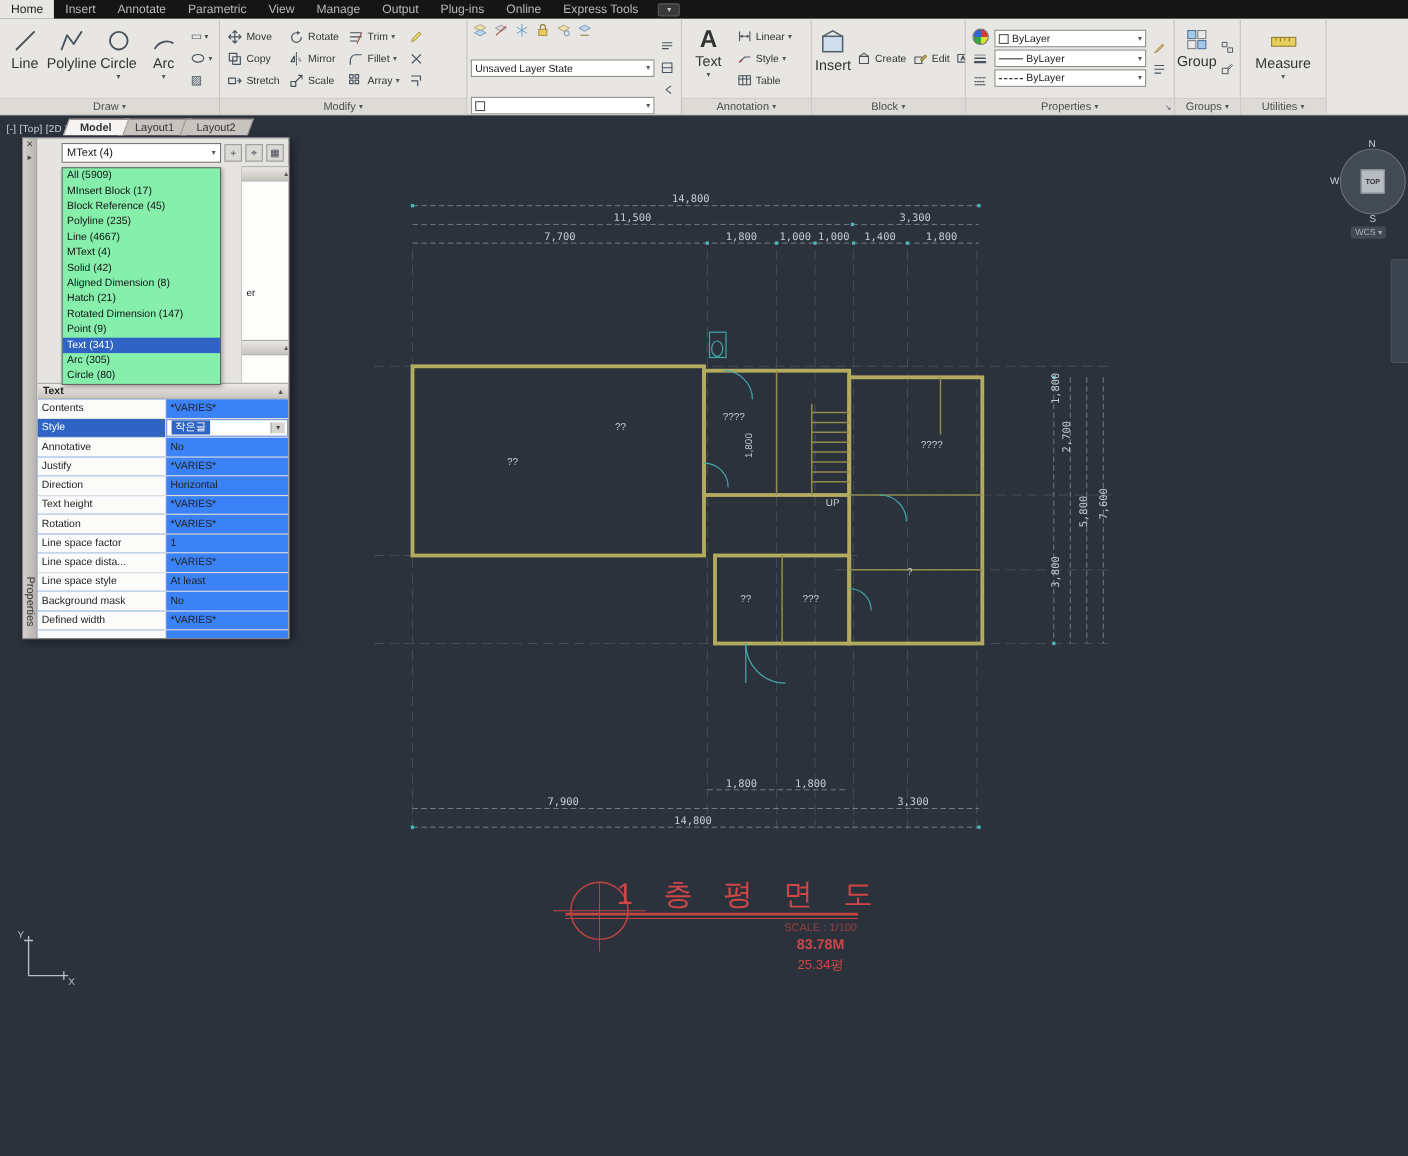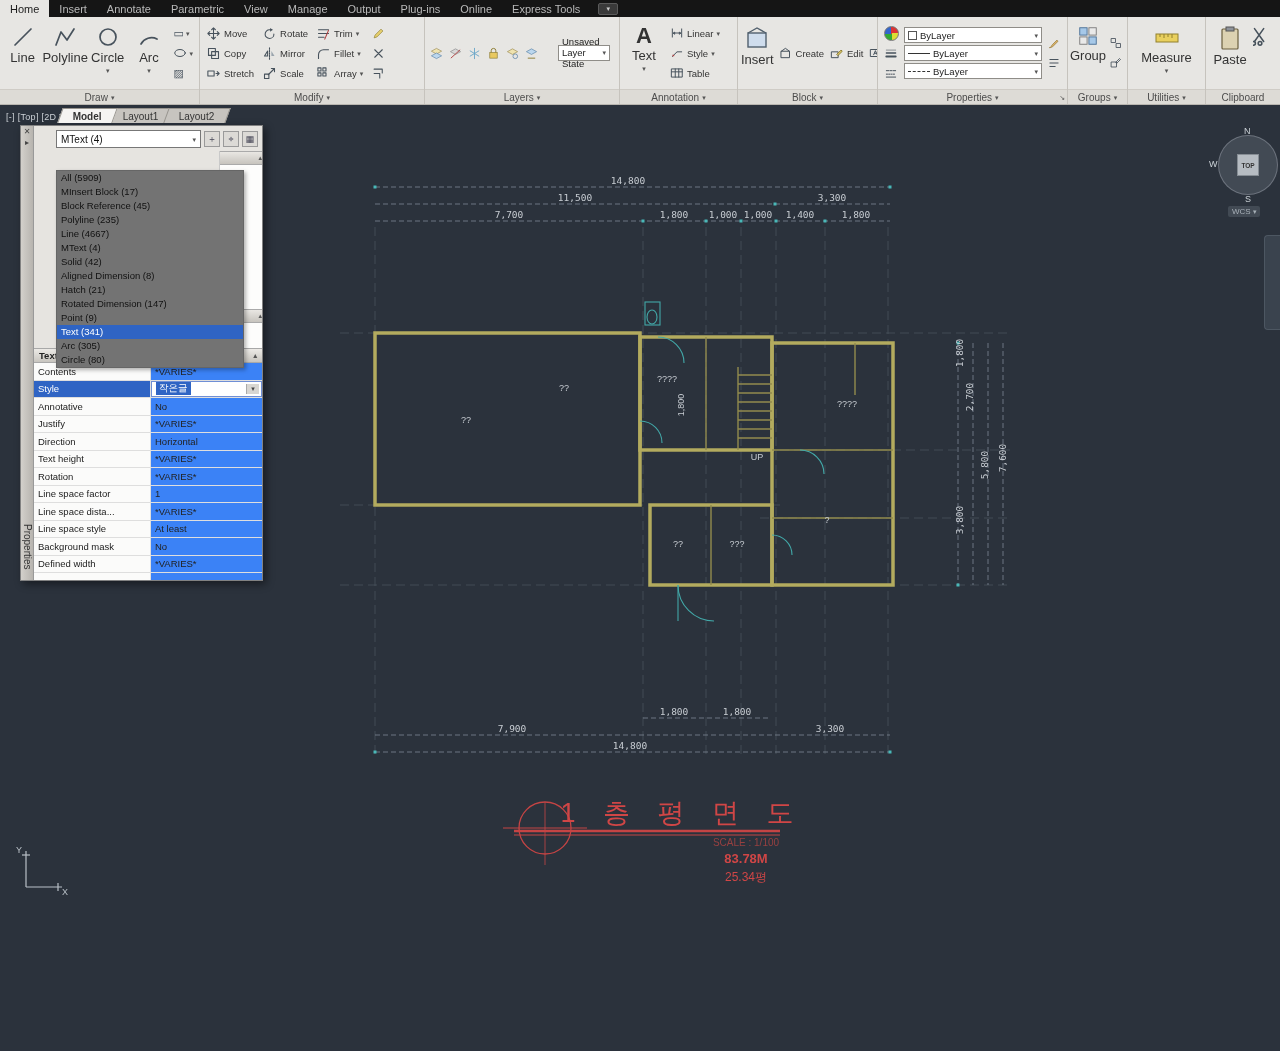--- a/index.html
+++ b/index.html
@@ -64,21 +64,21 @@
   .pal-titlebar{width:13px;background:linear-gradient(90deg,#d3d0cb,#b7b4af);border-right:1px solid #999;display:flex;flex-direction:column;align-items:center;padding:2px 0}
   .pal-x{font-size:8px;color:#444;line-height:1}
   .pal-title-text{writing-mode:vertical-rl;font-size:10px;color:#333;margin-top:auto;margin-bottom:8px}
   .pal-main{flex:1;position:relative;background:#e6e4e0;overflow:hidden}
   .pal-head{height:26px;display:flex;align-items:center;padding:4px 4px 4px 22px;gap:3px}
   .pal-combo{flex:1;height:18px;max-width:163px;background:#fff;border:1px solid #777;display:flex;align-items:center;padding:0 4px;font-size:10px;color:#111}
   .pal-headbtn{width:16px;height:16px;border:1px solid #9a9a9a;background:#dcdad6;display:flex;align-items:center;justify-content:center;font-size:9px;color:#445}
   .pal-remnant{position:absolute;left:185px;top:25px;width:45px;height:197px;background:#fdfdfc;border-left:1px solid #c9c9c9}
   .pal-strip{position:absolute;left:0;right:0;height:14px;background:linear-gradient(#e9e7e3,#c7c4be);border-top:1px solid #aaa;border-bottom:1px solid #aaa;display:flex;justify-content:flex-end;align-items:center;padding-right:2px;font-size:7px;color:#555}
   .pal-frag{position:absolute;left:4px;top:110px;font-size:9px;color:#222}
-  .pal-list{position:absolute;left:22px;top:44px;width:188px;background:#737373;border:1px solid #666;z-index:5;box-shadow:2px 2px 4px rgba(0,0,0,.3)}
+  .pal-list{position:absolute;left:22px;top:26px;width:145px;background:#86efac;border:1px solid #666;z-index:5;box-shadow:2px 2px 4px rgba(0,0,0,.3)}
   .pal-item{height:14px;line-height:14px;padding:0 4px;font-size:9.5px;color:#111;white-space:nowrap;overflow:hidden}
   .pal-item.sel{background:#2f64c4;color:#fff}
   .pal-sect{position:absolute;left:0;right:0;top:222px;height:15px;background:linear-gradient(#eceae6,#c8c5bf);border-top:1px solid #a8a8a8;border-bottom:1px solid #a8a8a8;display:flex;align-items:center;padding:0 5px;font-weight:bold;font-size:9.5px;color:#222}
   .pal-sect .arr{margin-left:auto;font-size:7px;color:#555}
   .pal-grid{position:absolute;left:0;right:0;top:237px;bottom:0;background:#3b82f6;overflow:hidden}
   .pal-row{display:flex;height:17.5px;border-bottom:1px solid #dedede;align-items:stretch}
   .pal-cell-l{width:117px;padding:2.5px 4px;border-right:1px solid #dedede;background:#fbfbfa;color:#222;font-size:9.5px;white-space:nowrap;overflow:hidden}
   .pal-cell-v{flex:1;padding:2.5px 4px;color:#222;font-size:9.5px;white-space:nowrap;overflow:hidden}
   .pal-row.sel .pal-cell-l{background:#2f64c4;color:#fff}
   .pal-row.sel .pal-cell-v{padding:2px;display:flex;align-items:center;border:1px solid #6f8fd6;background:#fff}
@@ -287,21 +287,21 @@
       </div>
     </div>
     <div class="pfoot">
         <span>Modify</span>
         <span class="chev">▾</span>
       </div>
   </div>
 
   <div class="panel" style="width:195px">
     <div class="pbody" style="flex-direction:row">
-      <div style="flex:1;display:flex;flex-direction:row;gap:18px">
+      <div style="flex:1;display:flex;flex-direction:column;gap:18px">
         <div style="display:flex;gap:2px">
           <div class="mini">
               <svg width="13" height="13" viewBox="0 0 14 14">
                 <path d="M7 1.5l5.5 3L7 7.5l-5.5-3z" fill="#efe3b0" stroke="#9a8a50" stroke-width=".7"></path>
                 <path d="M7 6.5l5.5 3L7 12.5l-5.5-3z" fill="#bcd7ee" stroke="#5a82a6" stroke-width=".7"></path>
               </svg>
             </div>
           <div class="mini">
               <svg width="13" height="13" viewBox="0 0 14 14">
                 <path d="M7 2l5.5 3L7 8 1.5 5z" fill="#d8d8d8" stroke="#888" stroke-width=".7"></path>
@@ -544,41 +544,20 @@
         <span class="lbl">Measure</span>
         <span class="chev">▾</span>
       </div>
     </div>
     <div class="pfoot">
         <span>Utilities</span>
         <span class="chev">▾</span>
       </div>
   </div>
 
-  <div class="panel" style="flex:1;border-right:none">
-    <div class="pbody">
-      <div class="bigbtn">
-        <svg width="24" height="26" viewBox="0 0 24 26">
-            <rect x="4" y="4" width="16" height="20" rx="1" fill="#dcd2b2" stroke="#6a5f3f" stroke-width="1.2"></rect>
-            <rect x="8" y="2" width="8" height="4" fill="#8e939a" stroke="#555" stroke-width="1"></rect>
-          </svg>
-        <span class="lbl">Paste</span>
-      </div>
-      <div class="bigbtn" style="width:14px;overflow:hidden">
-        <svg class="ic" width="22" height="22" viewBox="0 0 24 24">
-            <path d="M6 4l10 14M16 4L6 18"></path>
-            <circle cx="5" cy="20" r="2"></circle>
-            <circle cx="12" cy="20" r="2"></circle>
-          </svg>
-      </div>
-    </div>
-    <div class="pfoot">
-        <span>Clipboard</span>
-      </div>
-  </div>
 </div>
 
 <div class="canvas">
 
   <svg width="1280" height="798" viewBox="0 0 1280 798" style="position:absolute;inset:0">
 
     <g class="cl">
       <line x1="375" y1="122" x2="375" y2="650"></line>
         <line x1="643" y1="122" x2="643" y2="650"></line>
       <line x1="706" y1="122" x2="706" y2="650"></line>

